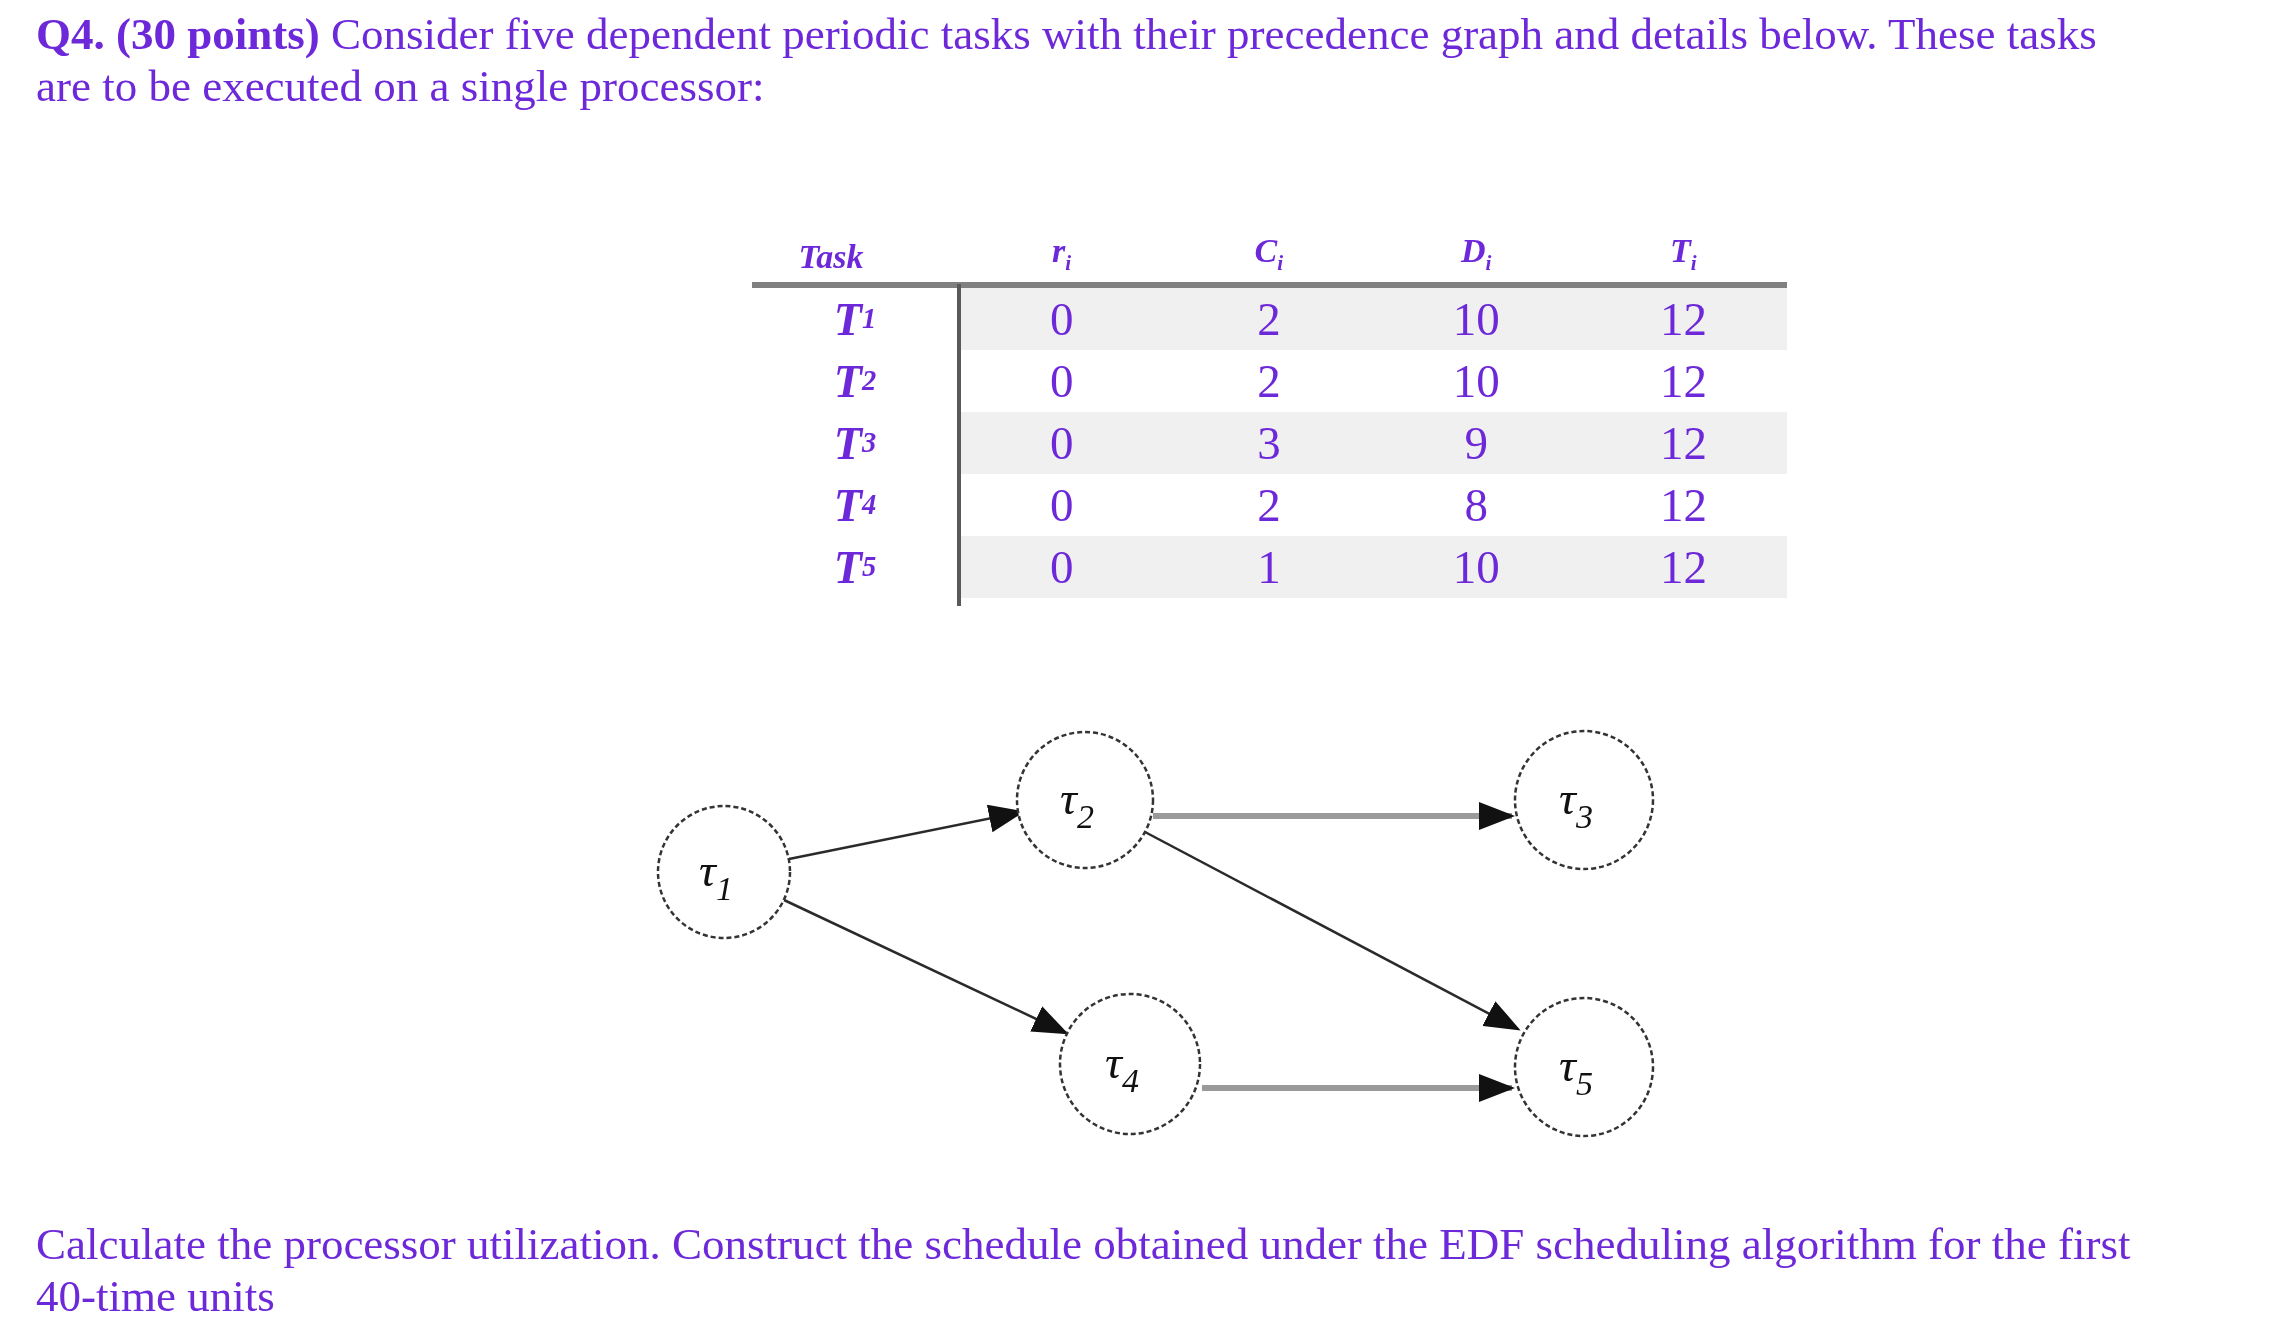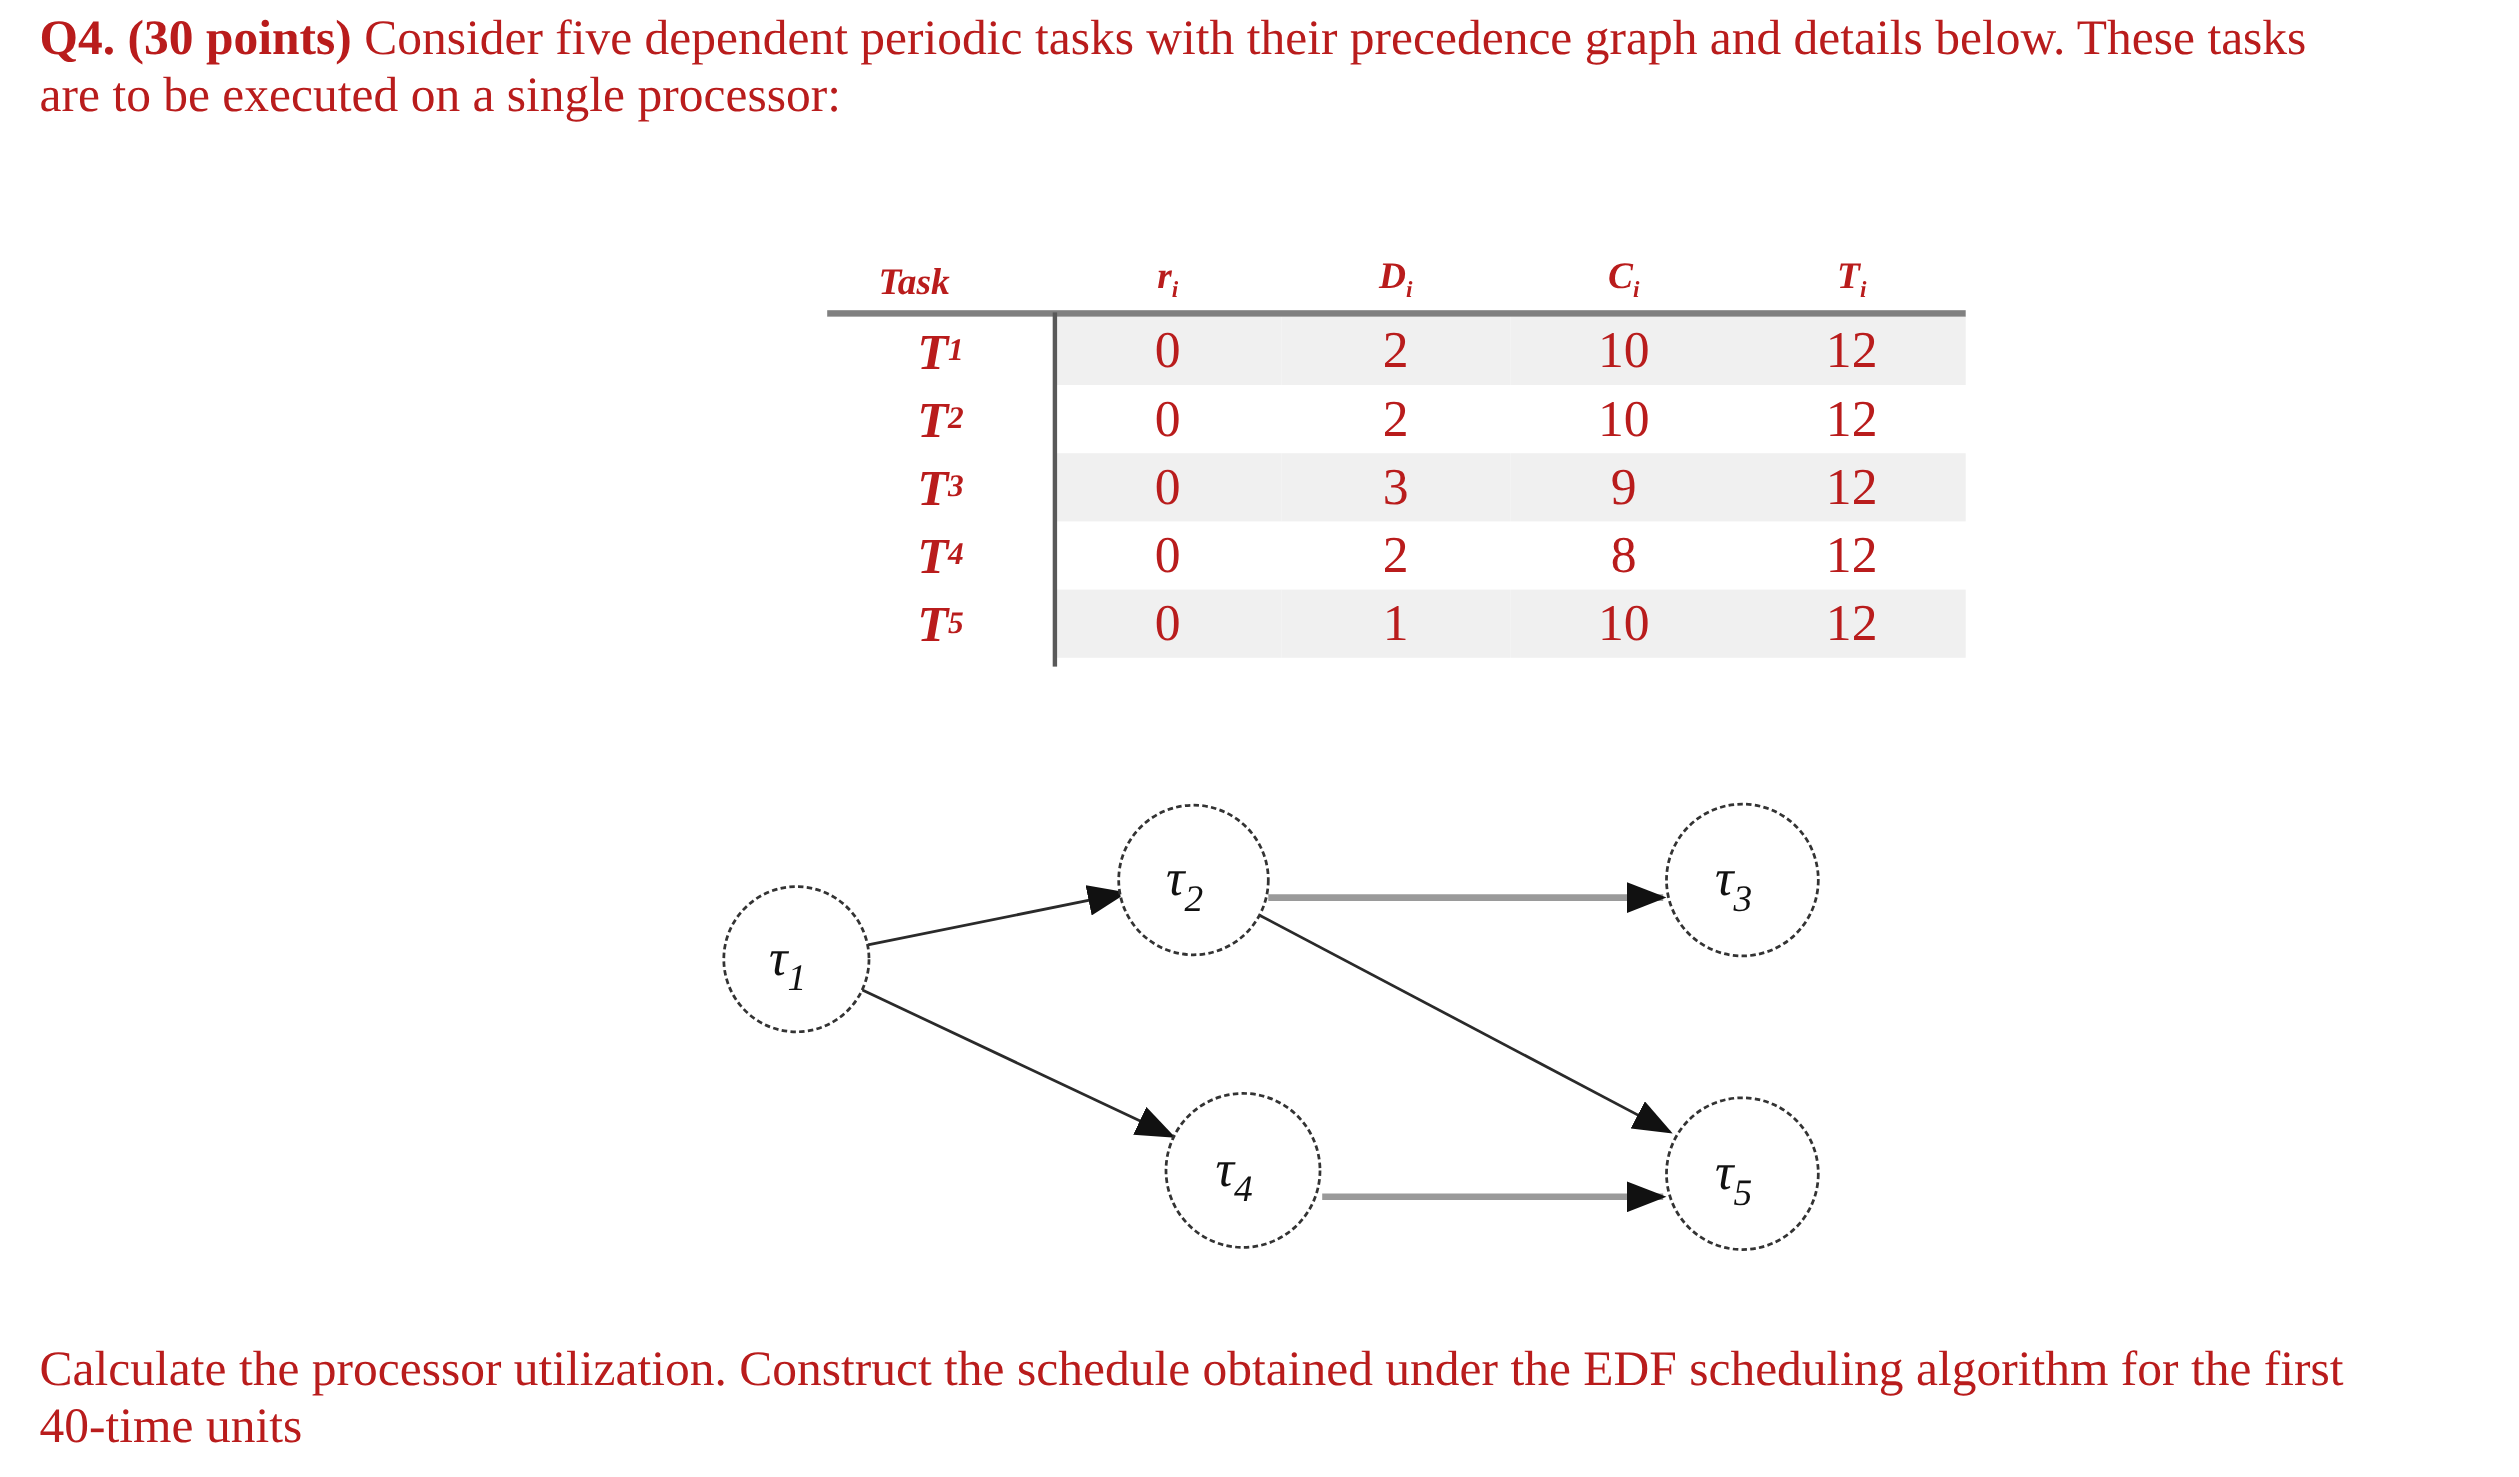--- a/index.html
+++ b/index.html
@@ -2,21 +2,21 @@
 <html><head>
 <meta charset="utf-8">
 <style>
   html,body{margin:0;padding:0;background:#ffffff;}
   #page{
     position:relative;
     width:2290px;
     height:1343px;
     background:#ffffff;
     font-family:"Liberation Serif", serif;
-    color:#b91c1c;
+    color:#6d28d9;
     overflow:hidden;
   }
   .para{position:absolute;font-size:45px;line-height:52px;}
   .para .line{white-space:nowrap;}
   .bold{font-weight:bold;}
 
   
   #task-table{
     position:absolute;
     left:752px; top:220px;
@@ -94,22 +94,22 @@
 
   <div class="para" style="left:36px;top:8px;">
     <div class="line"><span class="bold">Q4. (30 points)</span><span> Consider five dependent periodic tasks with their precedence graph and details below. These tasks</span></div>
     <div class="line">are to be executed on a single processor:</div>
   </div>
 
   <div id="task-table">
     <div class="thead">
       <div class="th task-h"><span>Task</span></div>
       <div class="th num-h"><span>r</span><sub>i</sub></div>
+      <div class="th num-h"><span>C</span><sub>i</sub></div>
       <div class="th num-h"><span>D</span><sub>i</sub></div>
-      <div class="th num-h"><span>C</span><sub>i</sub></div>
       <div class="th num-h"><span>T</span><sub>i</sub></div>
     </div>
     <div class="header-rule" style="background: rgb(128, 128, 128);"></div>
 
     <div class="trow">
       <div class="task-cell">
           <span>T</span>
           <sub>1</sub>
         </div>
       <div class="num-cell shade" style="background: rgb(240, 240, 240);">0</div>

